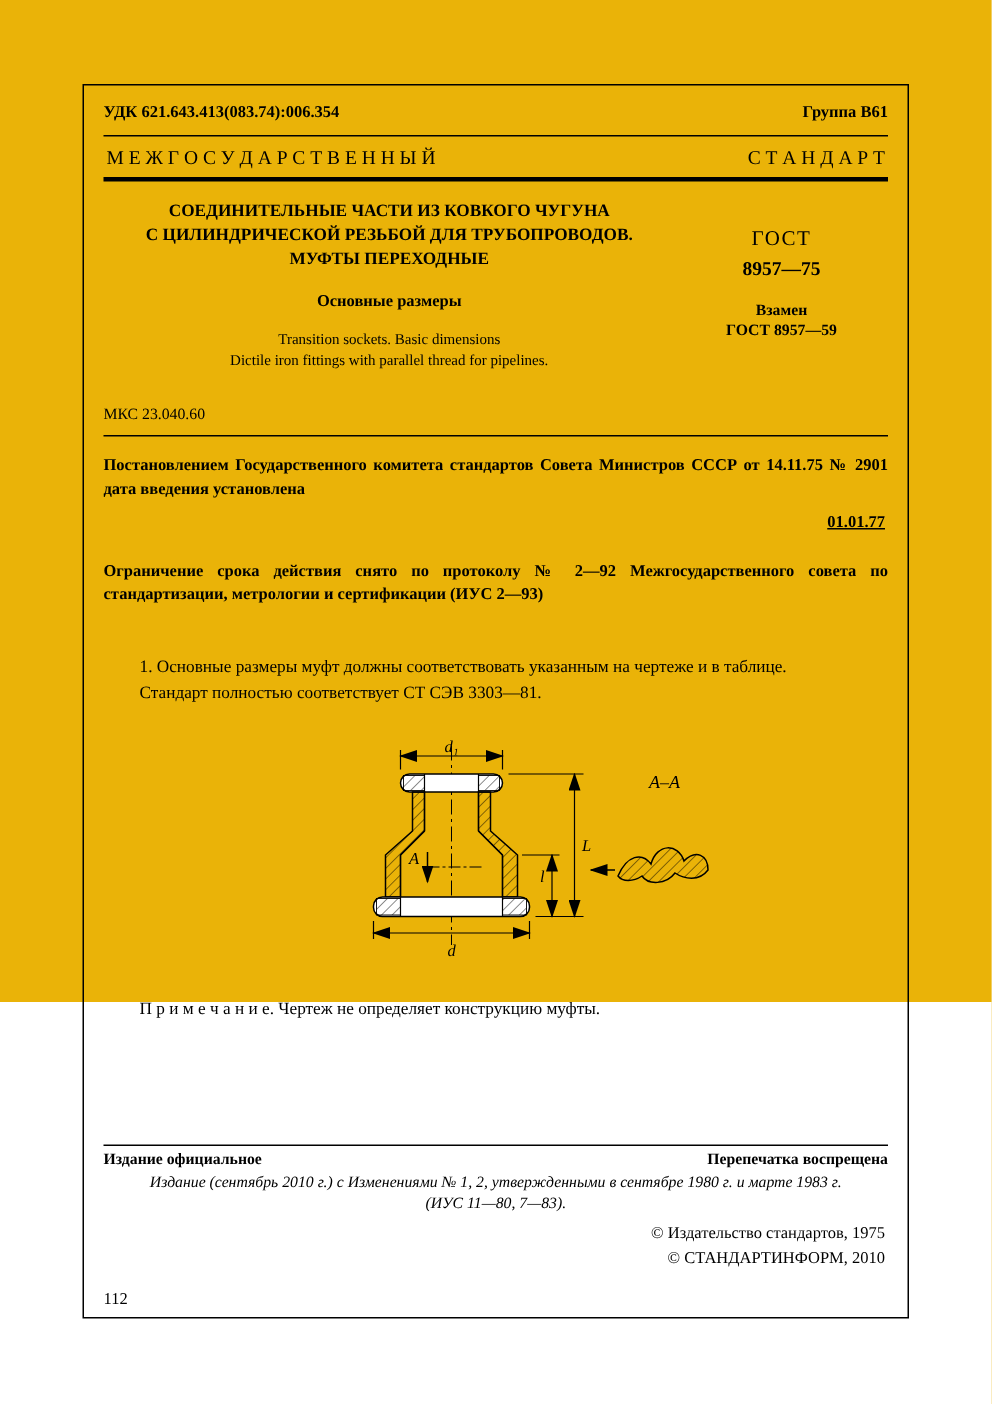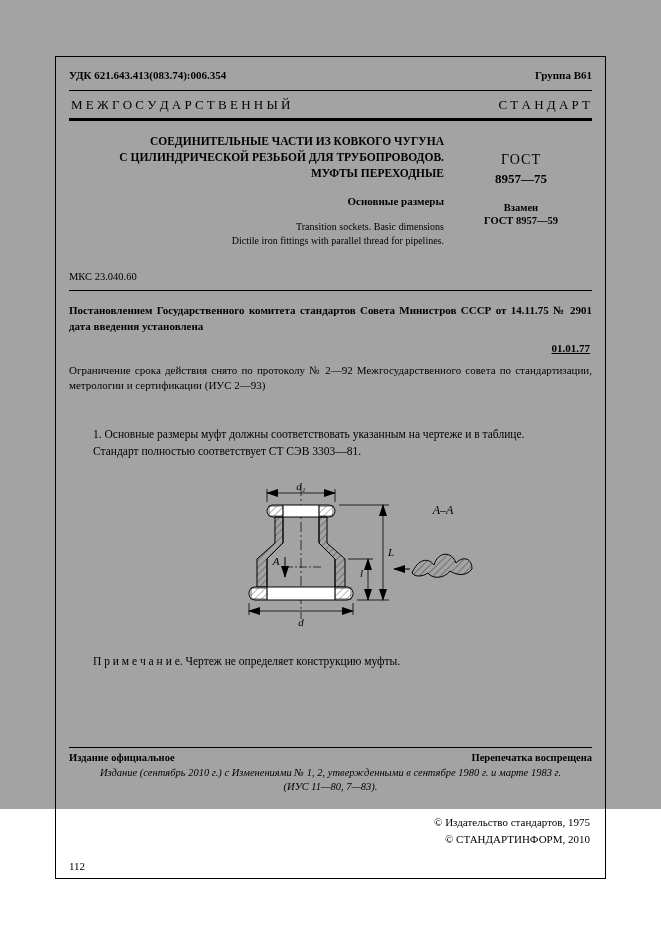--- a/index.html
+++ b/index.html
@@ -2,57 +2,57 @@
 <html><head>
 <meta charset="utf-8">
 <style>
   * { margin:0; padding:0; box-sizing:border-box; }
   html,body { background:#ffffff; }
   body {
     width:661px; height:936px; overflow:hidden;
     font-family:"Liberation Serif","DejaVu Serif",serif;
     color:#000;
   }
-  .page { position:relative; width:661px; height:809px; background:#a3a3a3; }
+  .page { position:relative; width:661px; height:668px; background:#eab308; }
   .frame {
     position:absolute; left:55px; top:56px; width:551px; height:823px;
     border:1px solid #000; padding:10px 13px 6px 13px;
   }
   .row { display:flex; justify-content:space-between; align-items:baseline; }
   .udk-row { margin-top:2px; font-size:11px; font-weight:bold; }
   .thin-rule { border-top:1px solid #000; height:0; margin-top:9px; }
   .banner {
     display:flex; justify-content:space-between; align-items:center;
     font-size:13px; font-weight:normal; padding:6px 2px 5px 2px; white-space:nowrap;
   }
   .thick-rule { border-top:3px solid #000; height:0; }
   .title-row { display:flex; margin-top:12px; }
-  .title-left { flex:1 1 auto; text-align:right; padding:0 6px; }
+  .title-left { flex:1 1 auto; text-align:center; padding:0 6px; }
   .main-title { font-size:11.5px; font-weight:bold; line-height:1.4; }
   .subtitle { font-size:11px; font-weight:bold; margin-top:14px; }
   .english { font-size:10px; margin-top:13px; line-height:1.35; }
   .title-right { flex:0 0 142px; text-align:center; padding-top:19px; }
   .gost-label { font-size:14px; font-weight:normal; letter-spacing:1px; }
   .gost-number { font-size:13px; font-weight:bold; margin-top:3px; }
   .replaces-label { font-size:10.5px; font-weight:bold; margin-top:15px; }
   .replaces-value { font-size:10.5px; font-weight:bold; margin-top:2px; }
   .mks { font-size:10.5px; margin-top:24px; }
   .section-rule { border-top:1px solid #000; height:0; margin-top:8px; }
   .decree { font-size:11px; font-weight:bold; text-align:justify; line-height:1.4; margin-top:12px; }
   .effective-date { font-size:11px; font-weight:bold; text-align:right; text-decoration:underline; margin-top:8px; padding-right:2px; }
-  .restriction { font-size:11px; font-weight:normal; text-align:justify; line-height:1.4; margin-top:9px; }
+  .restriction { font-size:11px; font-weight:bold; text-align:justify; line-height:1.4; margin-top:20px; }
   .body-para { font-size:11.5px; line-height:1.45; text-indent:24px; }
   .body-para.first { margin-top:32px; }
   .drawing-wrap { margin-top:22px; text-align:center; }
   .note { font-size:11.5px; text-indent:24px; margin-top:18px; }
   .footer { position:absolute; left:13px; right:13px; bottom:6px; }
   .footer-rule { border-top:1px solid #000; height:0; }
   .footer-row { display:flex; justify-content:space-between; font-size:10.5px; font-weight:bold; margin-top:4px; }
   .edition-note { font-style:italic; font-size:10.5px; text-align:center; line-height:1.35; margin-top:3px; }
-  .copyright { text-align:right; font-size:11px; line-height:1.5; margin-top:20px; padding-right:2px; }
+  .copyright { text-align:right; font-size:11px; line-height:1.5; margin-top:4px; padding-right:2px; }
   .page-number { font-size:11px; margin-top:13px; }
   svg text { font-family:"Liberation Serif","DejaVu Serif",serif; }
   .dim-label { font-size:11px; font-style:italic; }
   .sec-label { font-size:12px; font-style:italic; }
 </style>
 </head>
 <body>
 
 <div class="page">
   <div class="frame">

